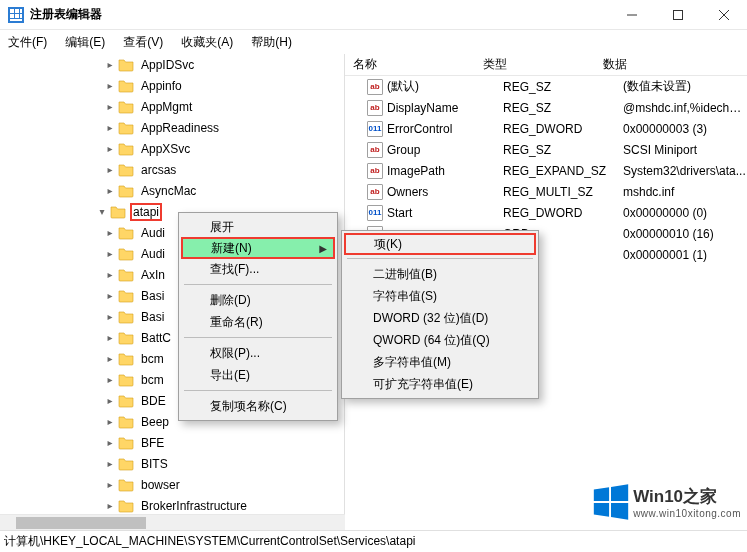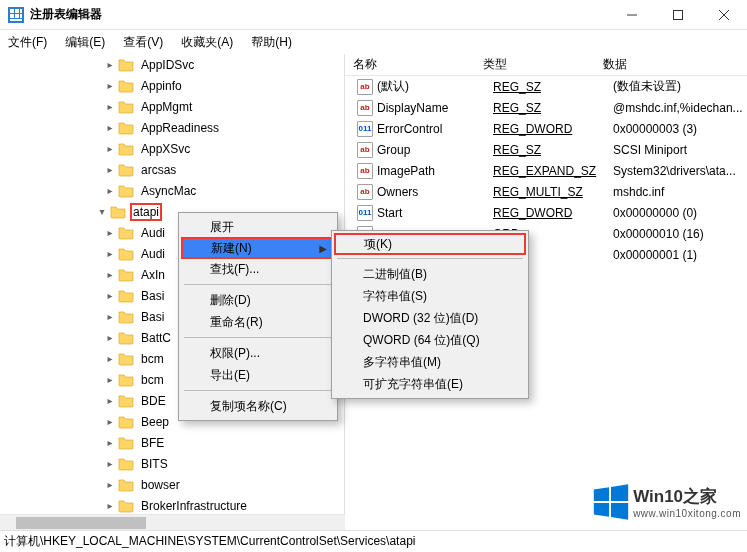--- a/index.html
+++ b/index.html
@@ -19,33 +19,33 @@
 .tw { width: 12px; height: 12px; display: inline-flex; align-items: center; justify-content: center; color: #666; font-size: 10px; }
 .folder-icon { width: 16px; height: 16px; margin: 0 4px 0 2px; display: inline-flex; align-items: center; justify-content: center; }
 .folder-icon svg { width: 16px; height: 16px; }
 .tree-label { padding: 1px 3px; }
 .selected-box { border: 2.5px solid #ef3b2f; padding: 0 1px; }
 .list-pane { flex: 1; display: flex; flex-direction: column; overflow: hidden; }
 .list-header { display: flex; height: 22px; align-items: center; border-bottom: 1px solid #e8e8e8; font-size: 12px; }
 .list-header .col { padding-left: 8px; }
 .list-body { flex: 1; overflow: hidden; }
 .list-row { height: 21px; display: flex; align-items: center; }
-.val-icon { width: 16px; height: 16px; margin-left: 12px; margin-right: 4px; border: 1px solid #a0a0a0; display: inline-flex; align-items: center; justify-content: center; font-size: 8px; font-weight: bold; border-radius: 1px; }
+.val-icon { width: 16px; height: 16px; margin-left: 22px; margin-right: 4px; border: 1px solid #a0a0a0; display: inline-flex; align-items: center; justify-content: center; font-size: 8px; font-weight: bold; border-radius: 1px; }
 .val-icon.str { color: #c02020; }
 .val-icon.bin { color: #0050c8; }
 .col-name { width: 110px; overflow: hidden; text-overflow: ellipsis; white-space: nowrap; }
-.col-type { width: 120px; padding-left: 6px; overflow: hidden; white-space: nowrap; text-decoration: underline; }
+.col-type { width: 120px; padding-left: 6px; overflow: hidden; white-space: nowrap; }
 .col-data { flex: 1; padding-left: 6px; overflow: hidden; text-overflow: ellipsis; white-space: nowrap; }
 .statusbar { position: absolute; bottom: 0; left: 0; right: 0; height: 22px; border-top: 1px solid #e0e0e0; display: flex; align-items: center; padding-left: 4px; font-size: 12px; }
 .hscroll { position: absolute; bottom: 22px; left: 0; height: 16px; background: #f0f0f0; border-top: 1px solid #e8e8e8; }
 .hscroll.left { width: 345px; }
 .hscroll-thumb { position: absolute; top: 2px; height: 12px; background: #c0c0c0; }
 .context-menu { position: absolute; background: #f0f0f0; border: 1px solid #a0a0a0; box-shadow: 4px 4px 8px rgba(0,0,0,0.25); padding: 3px; font-size: 12px; z-index: 100; }
 .cm-item { height: 22px; display: flex; align-items: center; padding: 0 28px 0 28px; position: relative; white-space: nowrap; cursor: default; }
-.cm-item.hl { background: #3b82f6; }
+.cm-item.hl { background: #86efac; }
 .cm-item.boxed { border: 2.5px solid #ef3b2f; margin: -1px; }
 .cm-item .arrow { position: absolute; right: 6px; font-size: 10px; color: #333; }
 .cm-sep { height: 1px; background: #bdbdbd; margin: 4px 2px; }
 .watermark { position: absolute; right: 6px; bottom: 26px; display: flex; align-items: center; gap: 1px; z-index: 50; font-size: 12px; color: #333; background: rgba(255,255,255,0.0); }
 .watermark .wm-logo svg { width: 42px; height: 42px; }
 .watermark .wm-text { display: flex; flex-direction: column; line-height: 1.2; }
 .watermark .wm-text .big { font-size: 17px; font-weight: 600; }
 .watermark .wm-text .small { font-size: 10px; color: #555; letter-spacing: .5px; }
 </style>
 </head>
@@ -420,21 +420,21 @@
     </div>
     <div class="cm-item">
       <span>导出(E)</span>
     </div>
     <div class="cm-sep"></div>
     <div class="cm-item">
       <span>复制项名称(C)</span>
     </div>
   </div>
 
-<div class="context-menu" id="cm2" style="left:331px; top:230px; width:198px">
+<div class="context-menu" id="cm2" style="left:341px; top:230px; width:198px">
     <div class="cm-item boxed">
       <span>项(K)</span>
     </div>
     <div class="cm-sep"></div>
     <div class="cm-item">
       <span>二进制值(B)</span>
     </div>
     <div class="cm-item">
       <span>字符串值(S)</span>
     </div>

